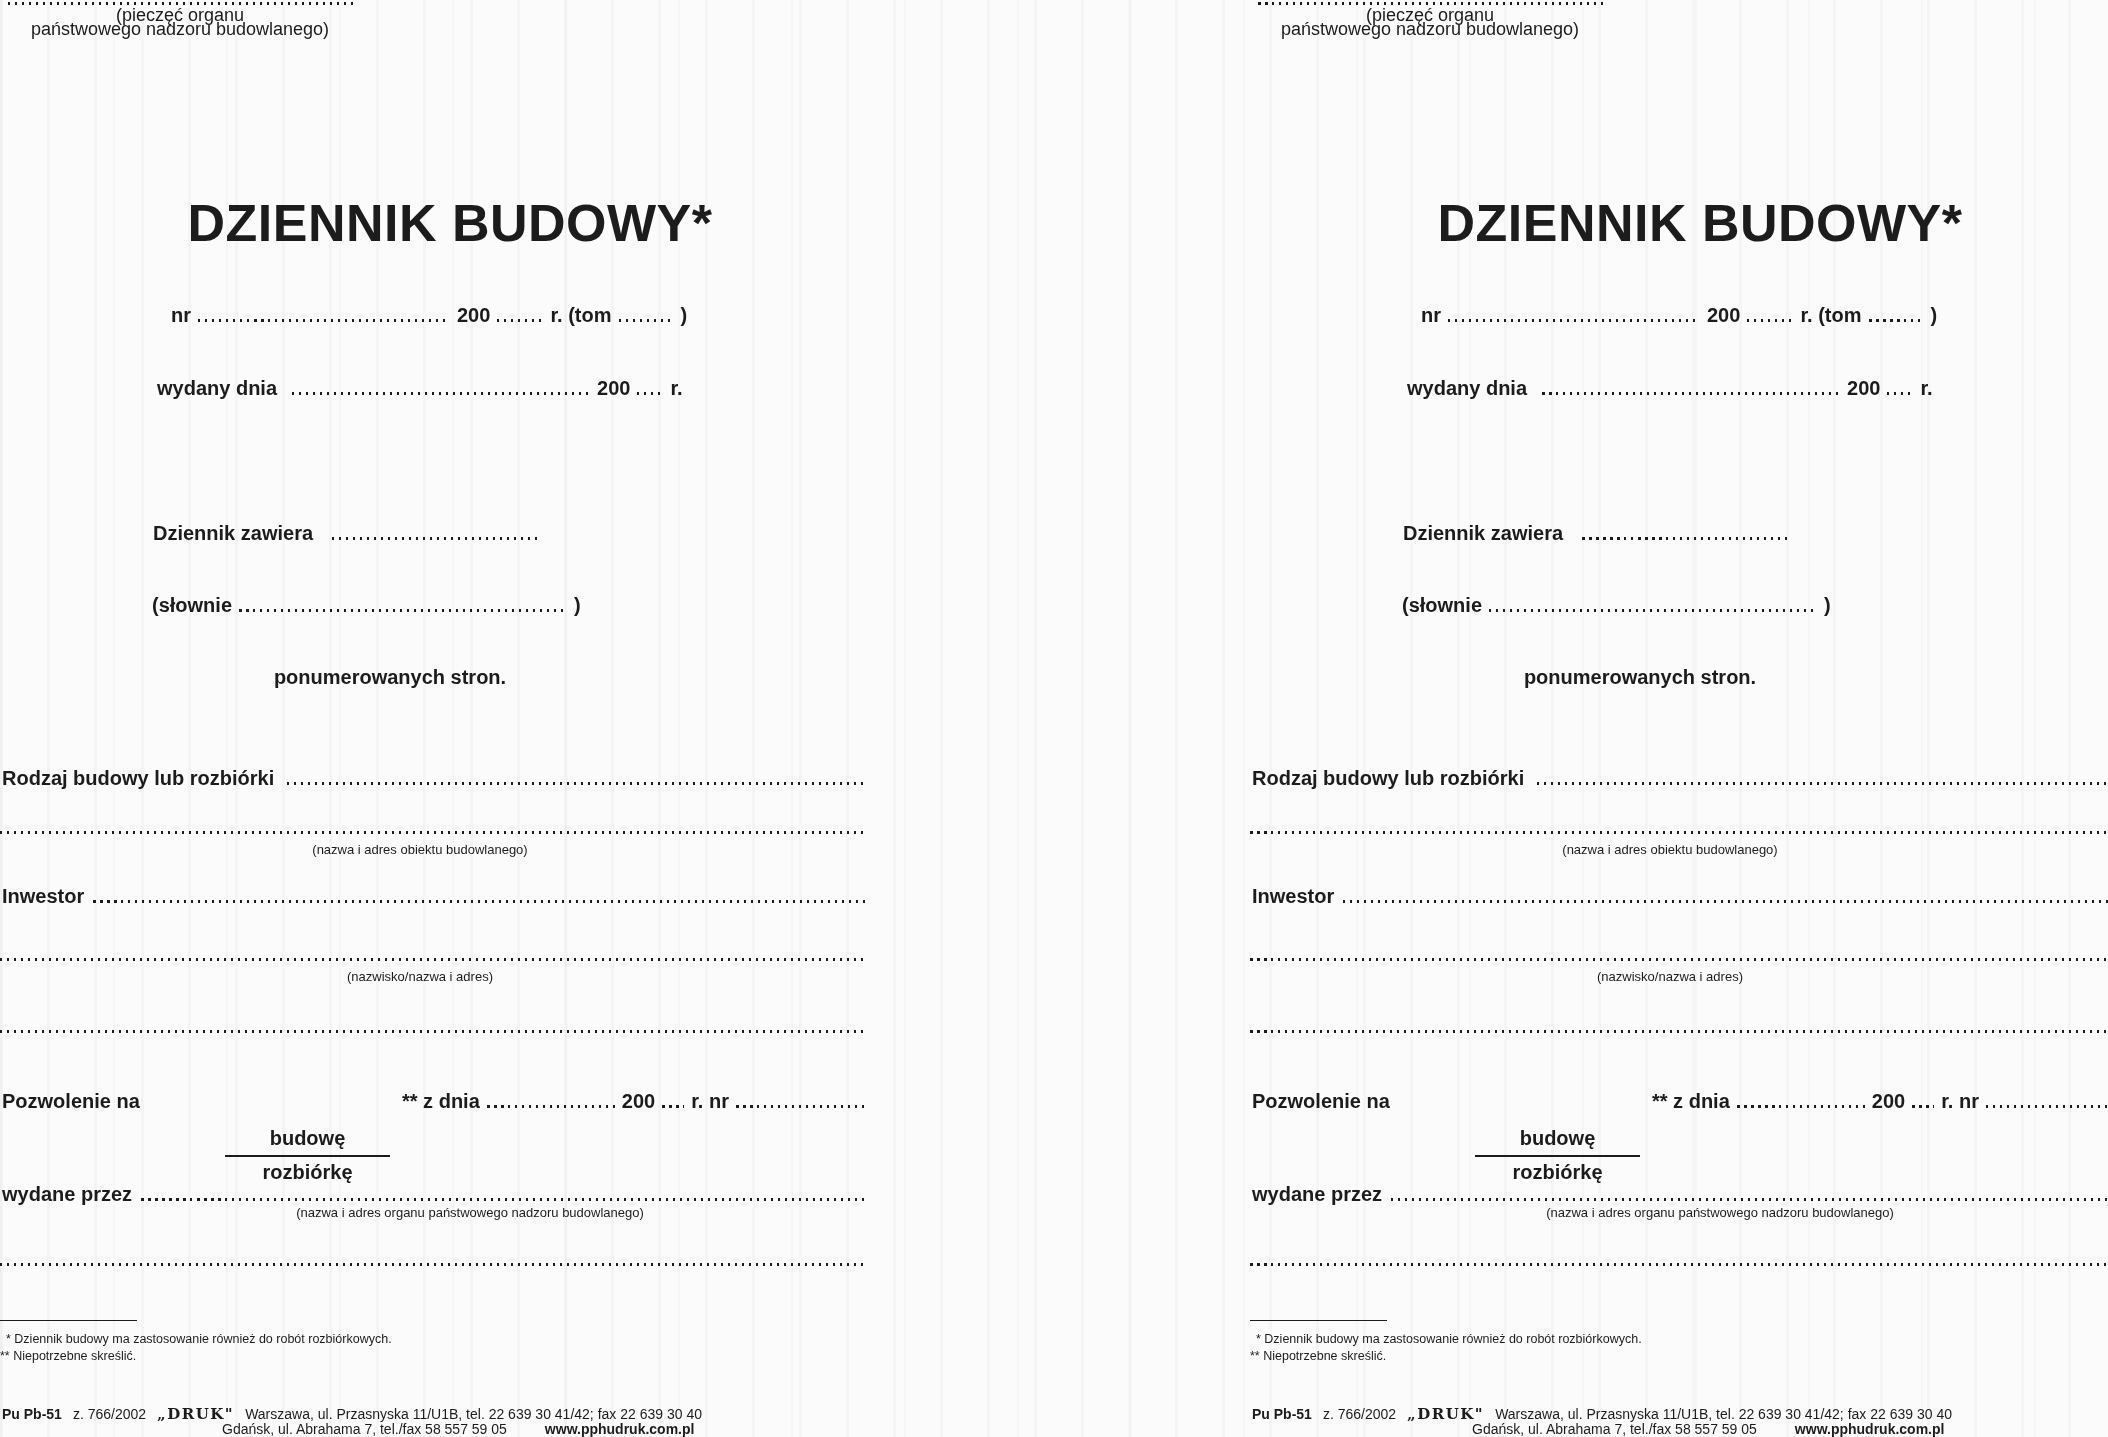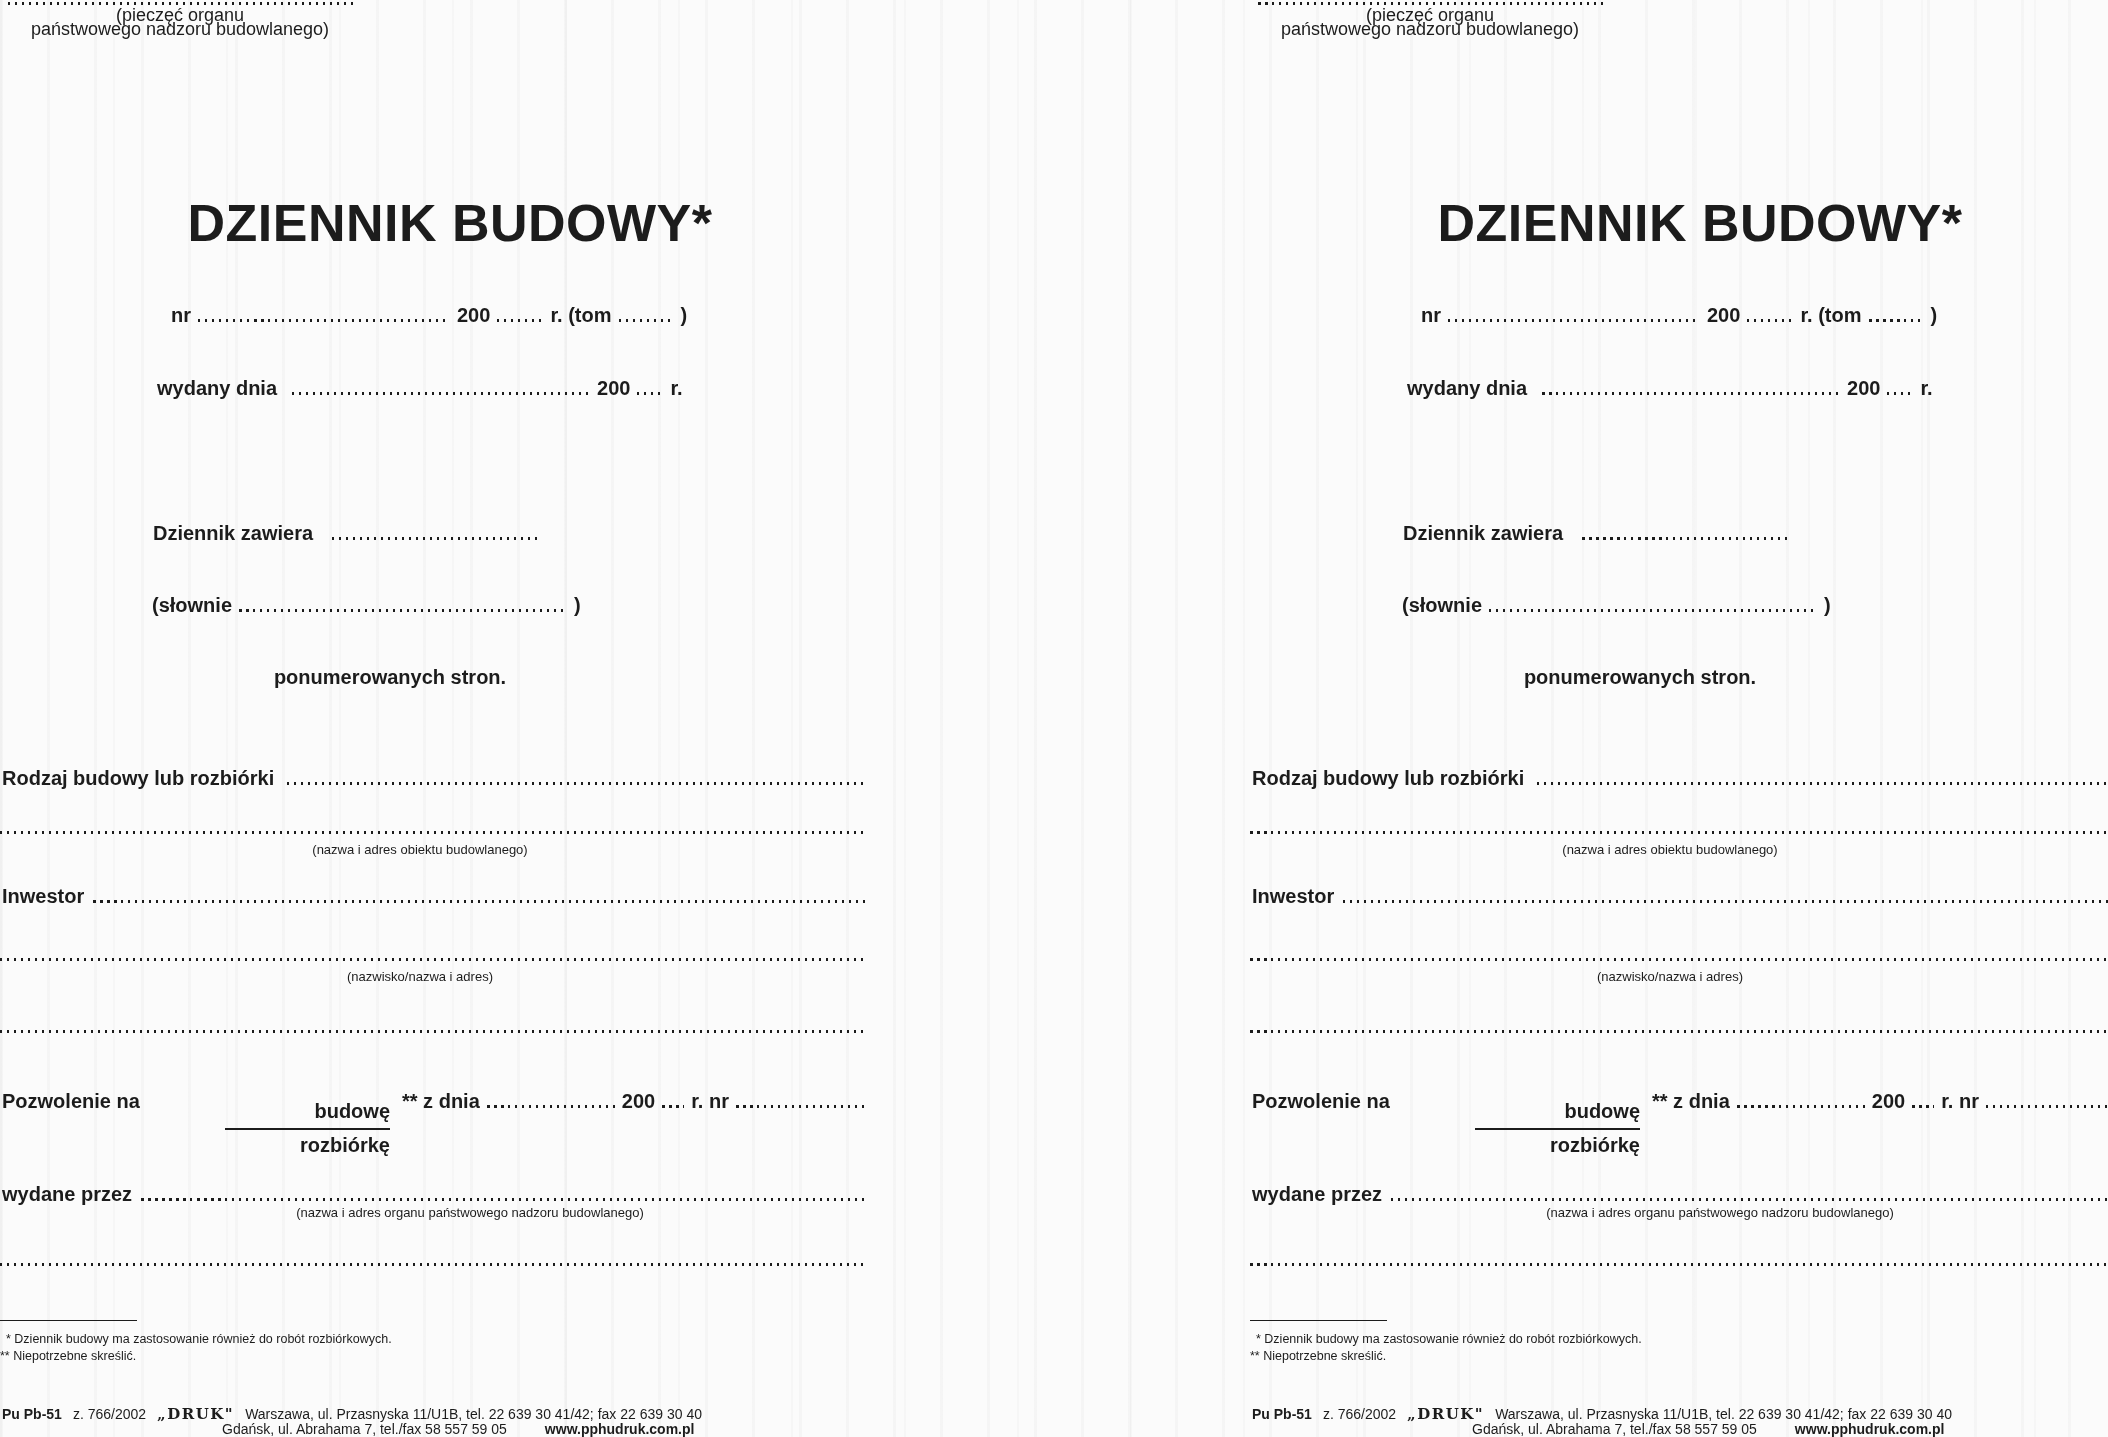--- a/index.html
+++ b/index.html
@@ -20,21 +20,21 @@
   .dr{display:inline-block;height:3px;
       background:repeating-linear-gradient(to right,#1c1c1c 0 2.5px,rgba(0,0,0,0) 2.5px 7px);}
   .dr-flex{flex:1 1 auto;}
   .hline{position:absolute;height:3px;left:0;right:0;
       background:repeating-linear-gradient(to right,#1c1c1c 0 2.5px,rgba(0,0,0,0) 2.5px 7px);}
   .caption{position:absolute;font-size:13px;font-weight:normal;text-align:center;white-space:nowrap;}
   .stamp-caption{position:absolute;left:0;width:360px;text-align:center;font-size:18px;line-height:14px;}
   .title{position:absolute;left:0;top:193px;width:866px;text-align:center;
       font-size:52px;font-weight:bold;letter-spacing:0.5px;white-space:nowrap;margin-left:17px;}
   .center-note{position:absolute;left:0;top:666px;width:780px;text-align:center;font-weight:bold;font-size:20px;}
-  .fraction{position:absolute;left:225px;top:1100px;width:165px;text-align:right;font-weight:bold;font-size:20px;}
+  .fraction{position:absolute;left:225px;top:1127px;width:165px;text-align:center;font-weight:bold;font-size:20px;}
   .fraction .top{padding-bottom:5px;border-bottom:2px solid #1c1c1c;}
   .fraction .bottom{padding-top:4px;}
   .footnote{position:absolute;font-size:12.5px;white-space:nowrap;}
   .rule{position:absolute;left:0;top:1320px;width:137px;border-top:1.5px solid #1c1c1c;}
   .footer-row{position:absolute;display:flex;align-items:baseline;font-size:14px;white-space:nowrap;}
   .bold{font-weight:bold;}
   .druk{font-family:"DejaVu Serif","Liberation Serif",serif;font-weight:bold;font-size:15px;letter-spacing:1.5px;}
 </style>
 </head>
 <body>

